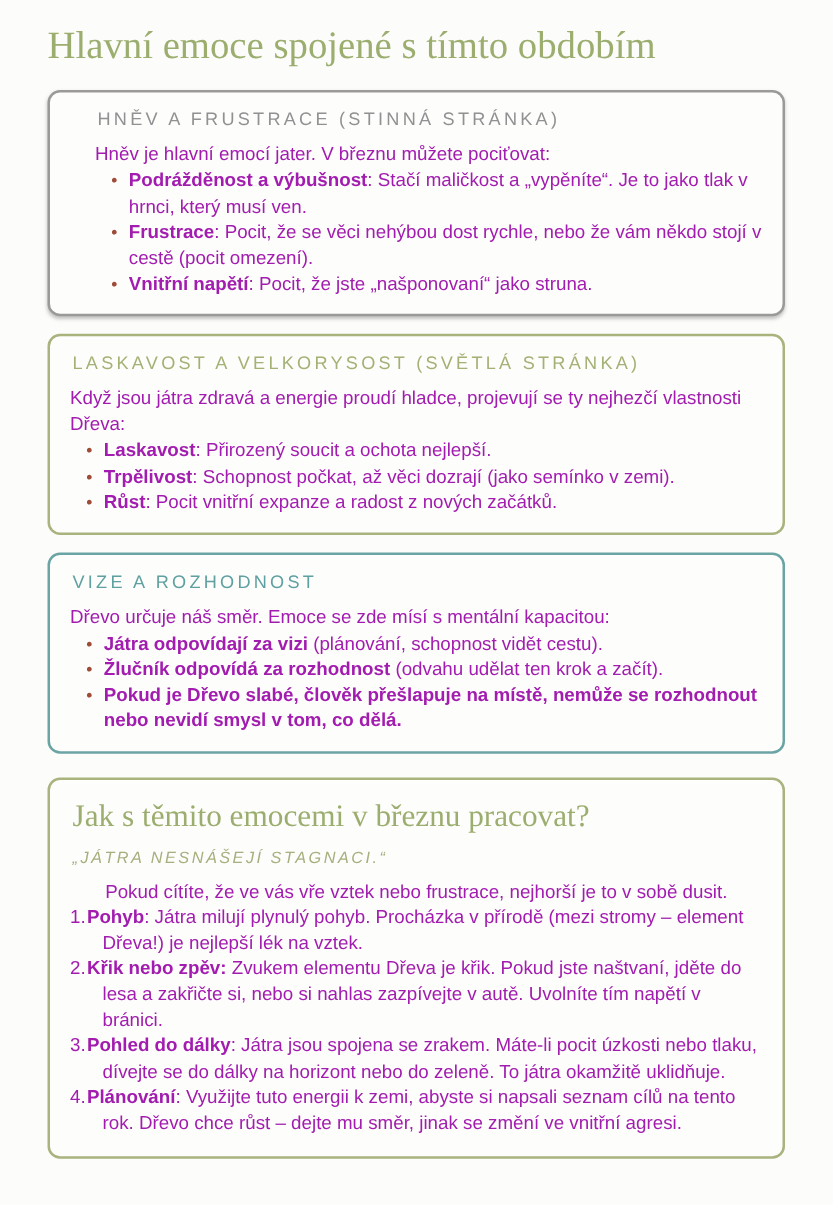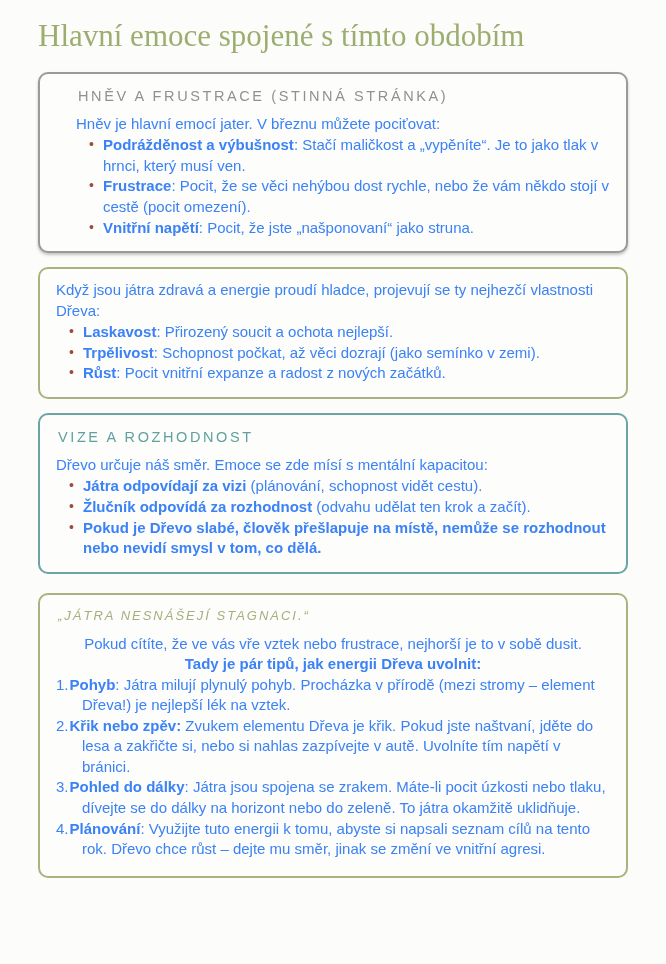--- a/index.html
+++ b/index.html
@@ -48,21 +48,21 @@
     margin: 2px 0 9px 2px;
     line-height: 1.25;
   }
   .card-heading.gray  { color: #8f9192; }
   .card-heading.olive { color: #a4b175; }
   .card-heading.teal  { color: #5fa0a0; }
 
   .body-text, .intro, .bullet, .step, .para {
     font-size: 15px;
     line-height: 1.37;
-    color: #3b82f6;
+    color: #a21caf;
   }
   .intro { margin: 0; }
   .bullets { margin-top: 1px; }
   .bullet {
     position: relative;
     padding-left: 27px;
   }
   .bullet::before {
     content: "\2022";
     position: absolute;
@@ -114,20 +114,21 @@
       <div class="bullet">
         <b>Frustrace</b><span>: Pocit, že se věci nehýbou dost rychle, nebo že vám někdo stojí v cestě (pocit omezení).</span>
       </div>
       <div class="bullet">
         <b>Vnitřní napětí</b><span>: Pocit, že jste „našponovaní“ jako struna.</span>
       </div>
     </div>
   </section>
 
   <section class="card olive">
+    <div class="card-heading olive">LASKAVOST A VELKORYSOST (SVĚTLÁ STRÁNKA)</div>
     <p class="intro">Když jsou játra zdravá a energie proudí hladce, projevují se ty nejhezčí vlastnosti Dřeva:</p>
     <div class="bullets">
       <div class="bullet">
         <b>Laskavost</b><span>: Přirozený soucit a ochota nejlepší.</span>
       </div>
       <div class="bullet">
         <b>Trpělivost</b><span>: Schopnost počkat, až věci dozrají (jako semínko v zemi).</span>
       </div>
       <div class="bullet">
         <b>Růst</b><span>: Pocit vnitřní expanze a radost z nových začátků.</span>
@@ -145,32 +146,32 @@
       <div class="bullet">
         <b>Žlučník odpovídá za rozhodnost</b><span> (odvahu udělat ten krok a začít).</span>
       </div>
       <div class="bullet">
         <b>Pokud je Dřevo slabé, člověk přešlapuje na místě, nemůže se rozhodnout nebo nevidí smysl v tom, co dělá.</b><span></span>
       </div>
     </div>
   </section>
 
   <section class="card olive howto">
+    <h2 class="howto-title">Jak s těmito emocemi v březnu pracovat?</h2>
     <div class="howto-quote">„JÁTRA NESNÁŠEJÍ STAGNACI.“</div>
     <p class="para">Pokud cítíte, že ve vás vře vztek nebo frustrace, nejhorší je to v sobě dusit.</p>
-    <p class="para"><b>Tady je pár tipů, jak energii Dřeva uvolnit:</b></p>
     <div class="steps">
       <div class="step">
         <span class="num">1.</span><b>Pohyb</b><span>: Játra milují plynulý pohyb. Procházka v přírodě (mezi stromy – element Dřeva!) je nejlepší lék na vztek.</span>
       </div>
       <div class="step">
         <span class="num">2.</span><b>Křik nebo zpěv:</b><span> Zvukem elementu Dřeva je křik. Pokud jste naštvaní, jděte do lesa a zakřičte si, nebo si nahlas zazpívejte v autě. Uvolníte tím napětí v bránici.</span>
       </div>
       <div class="step">
         <span class="num">3.</span><b>Pohled do dálky</b><span>: Játra jsou spojena se zrakem. Máte-li pocit úzkosti nebo tlaku, dívejte se do dálky na horizont nebo do zeleně. To játra okamžitě uklidňuje.</span>
       </div>
       <div class="step">
-        <span class="num">4.</span><b>Plánování</b><span>: Využijte tuto energii k tomu, abyste si napsali seznam cílů na tento rok. Dřevo chce růst – dejte mu směr, jinak se změní ve vnitřní agresi.</span>
+        <span class="num">4.</span><b>Plánování</b><span>: Využijte tuto energii k zemi, abyste si napsali seznam cílů na tento rok. Dřevo chce růst – dejte mu směr, jinak se změní ve vnitřní agresi.</span>
       </div>
     </div>
   </section>
 
 </div>
 
 </body></html>

